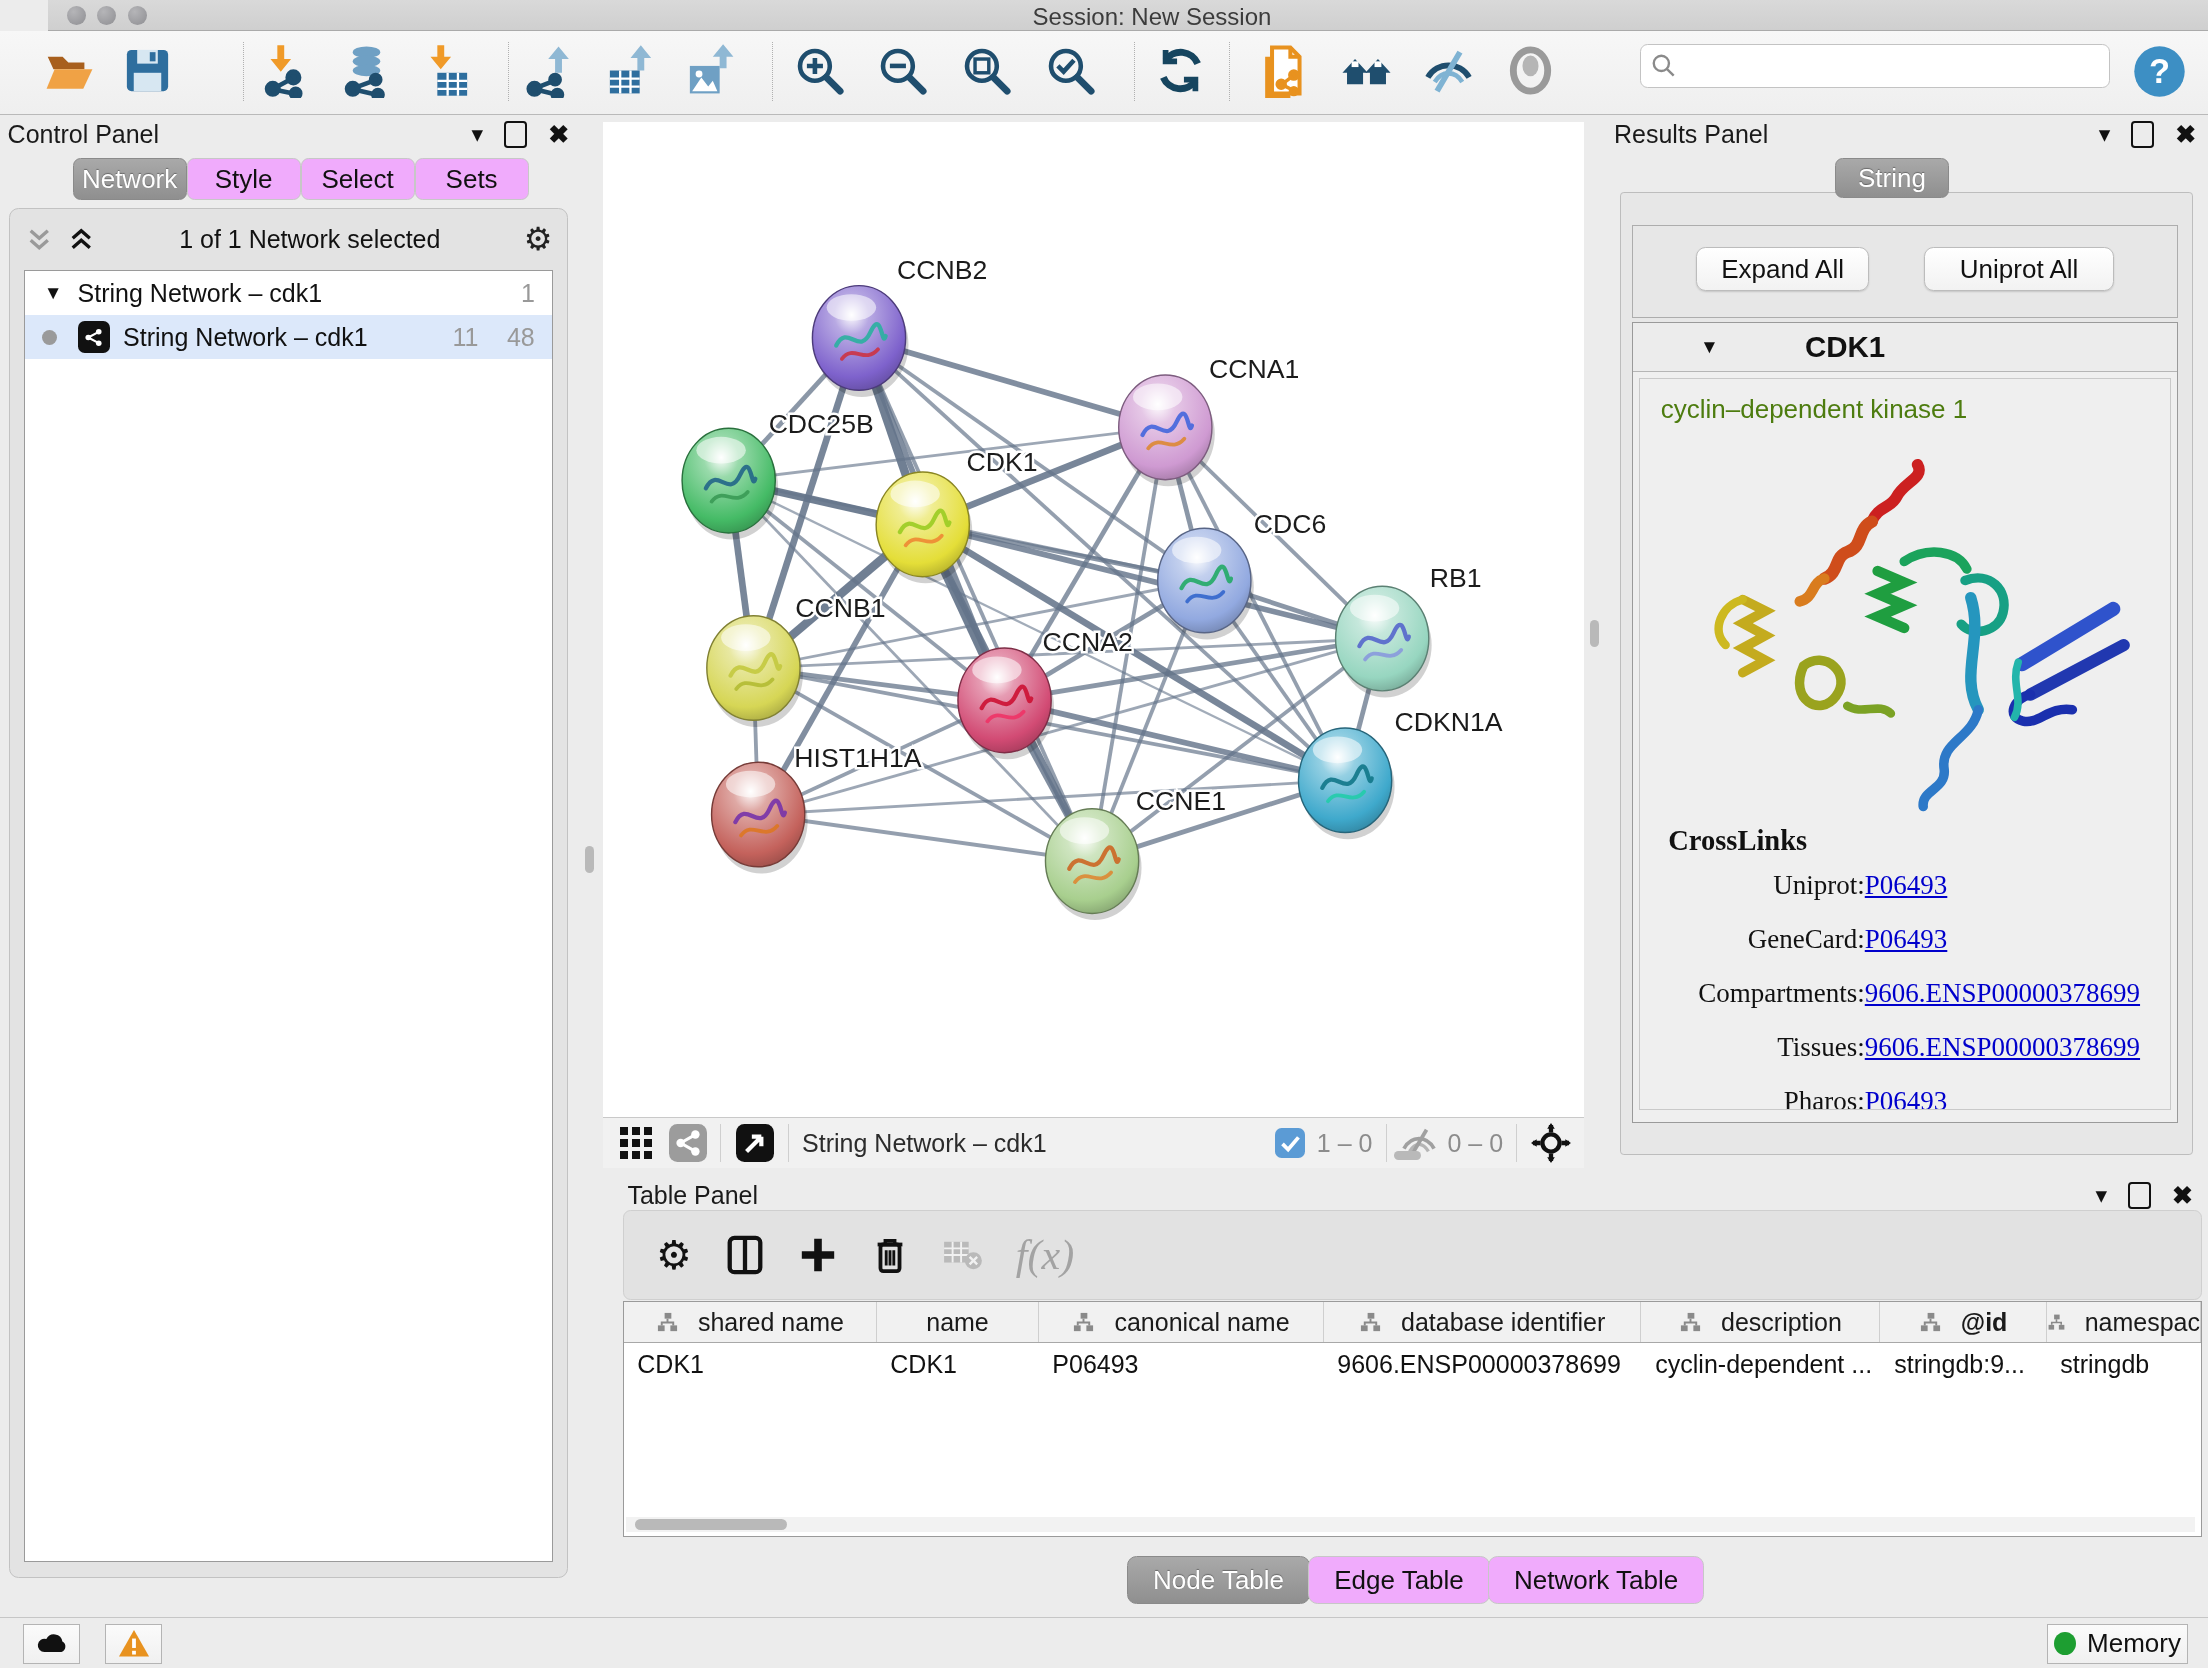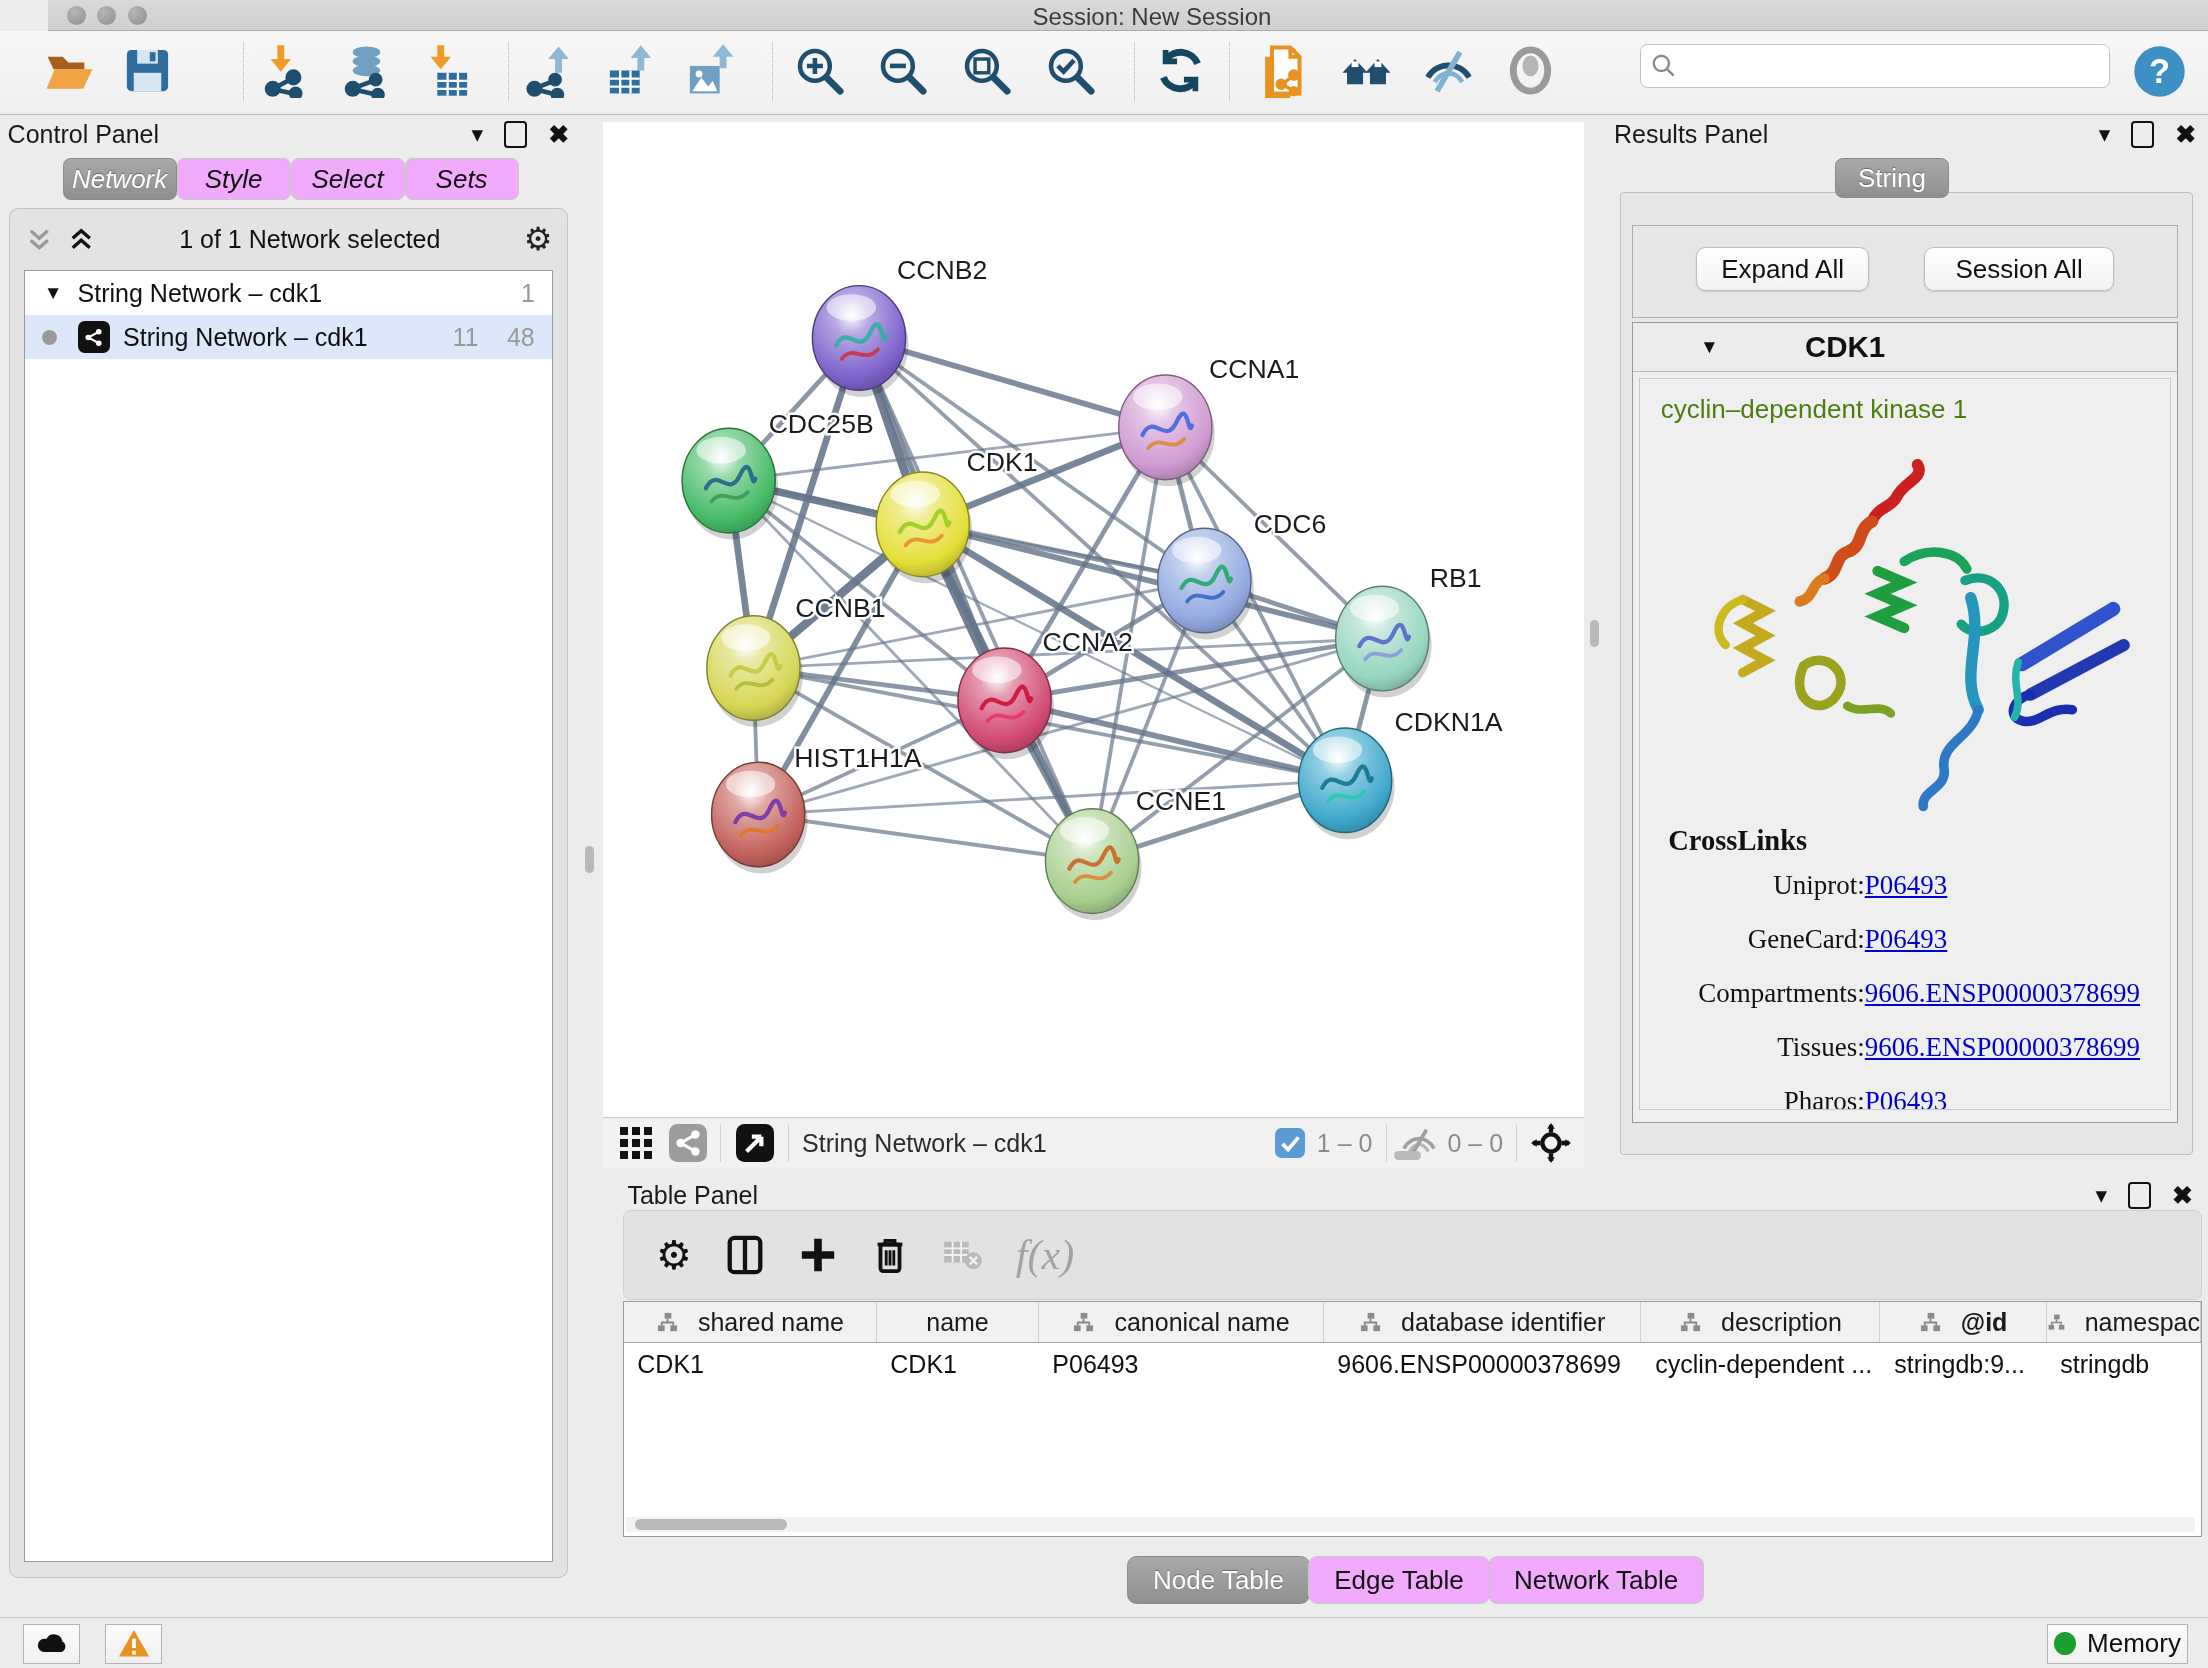--- a/index.html
+++ b/index.html
@@ -231,21 +231,21 @@
 <div class="abs" id="cp">
   <div style="display:flex;align-items:center;">
     <span class="panel-title">Control Panel</span>
     <span style="flex:1"></span>
     <span class="chrome" style="margin-right:9.5px">
       <span class="tri">▾</span>
       <span class="sq"></span>
       <span class="x">✖</span>
     </span>
   </div>
-  <div id="cp-tabs" style="position:absolute;left:55px;top:38px;display:flex;font-style:italic;">
+  <div id="cp-tabs" style="position:absolute;left:65px;top:38px;display:flex;">
         <div class="tab sel" style="width: 112px;">Network</div>
         <div class="tab" style="width: 112px;">Style</div>
         <div class="tab" style="width: 112px;">Select</div>
         <div class="tab" style="width: 112px;">Sets</div>
       </div>
   <div id="cp-box">
     <div style="position:absolute;left:15px;top:11.4px;width:527px;display:flex;align-items:center;">
       <svg width="28.5" height="28.5" viewBox="0 0 30 30" style="margin-right:13.3px">
             <path d="M6 6l9 8 9-8M6 16l9 8 9-8" fill="none" stroke="#9a9a9a" stroke-width="3.5"></path>
           </svg>
@@ -564,21 +564,21 @@
     <span class="chrome" style="margin-right:5.7px">
       <span class="tri">▾</span>
       <span class="sq"></span>
       <span class="x">✖</span>
     </span>
   </div>
   <div class="tab sel" style="position:absolute;left:221px;top:38px;width:112px;height:38px;line-height:38px;z-index:2">String</div>
   <div id="rp-box">
     <div id="rp-btnrow">
       <button class="rp-btn" style="left:63px;width:173px">Expand All</button>
-      <button class="rp-btn" style="left:291px;width:190px">Session All</button>
+      <button class="rp-btn" style="left:291px;width:190px">Uniprot All</button>
     </div>
     <div id="cdk-box">
       <div id="cdk-head">
         <span style="margin:0 0 0 67px;font-size:19px;color:#111">▼</span>
         <span style="margin-left:86px;font-size:29.5px;font-weight:bold;color:#111">CDK1</span>
       </div>
       <div style="border:1px solid #c9c9c9;margin:5.7px;height:730px;background:#efefef;overflow:hidden">
         <div id="cdk-desc">cyclin–dependent kinase 1</div>
         <svg width="514" height="380" viewBox="0 0 540 400" style="margin:13.3px 0 0 11.4px" fill="none" stroke-linecap="round">
           <path d="M280 28c8 14-14 18-22 34-6 12-20 10-26 26" stroke="#cc2020" stroke-width="12"></path>

